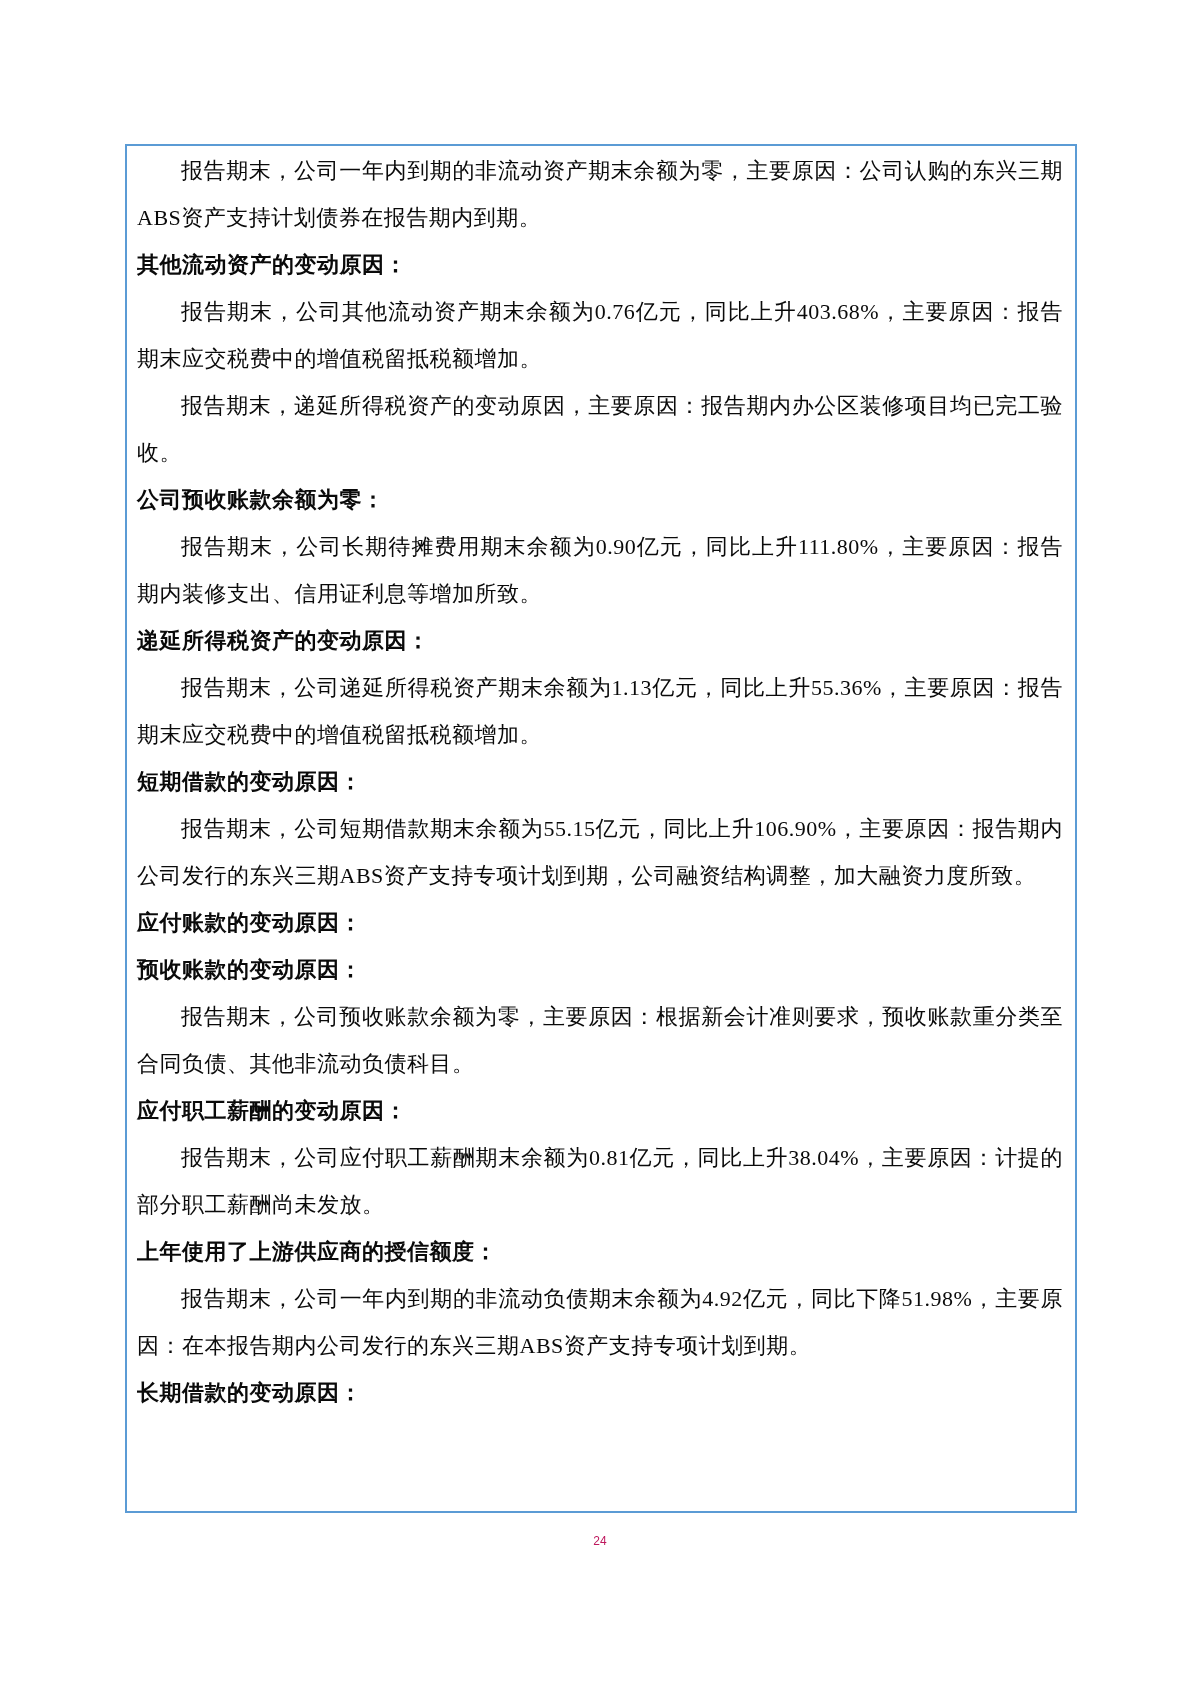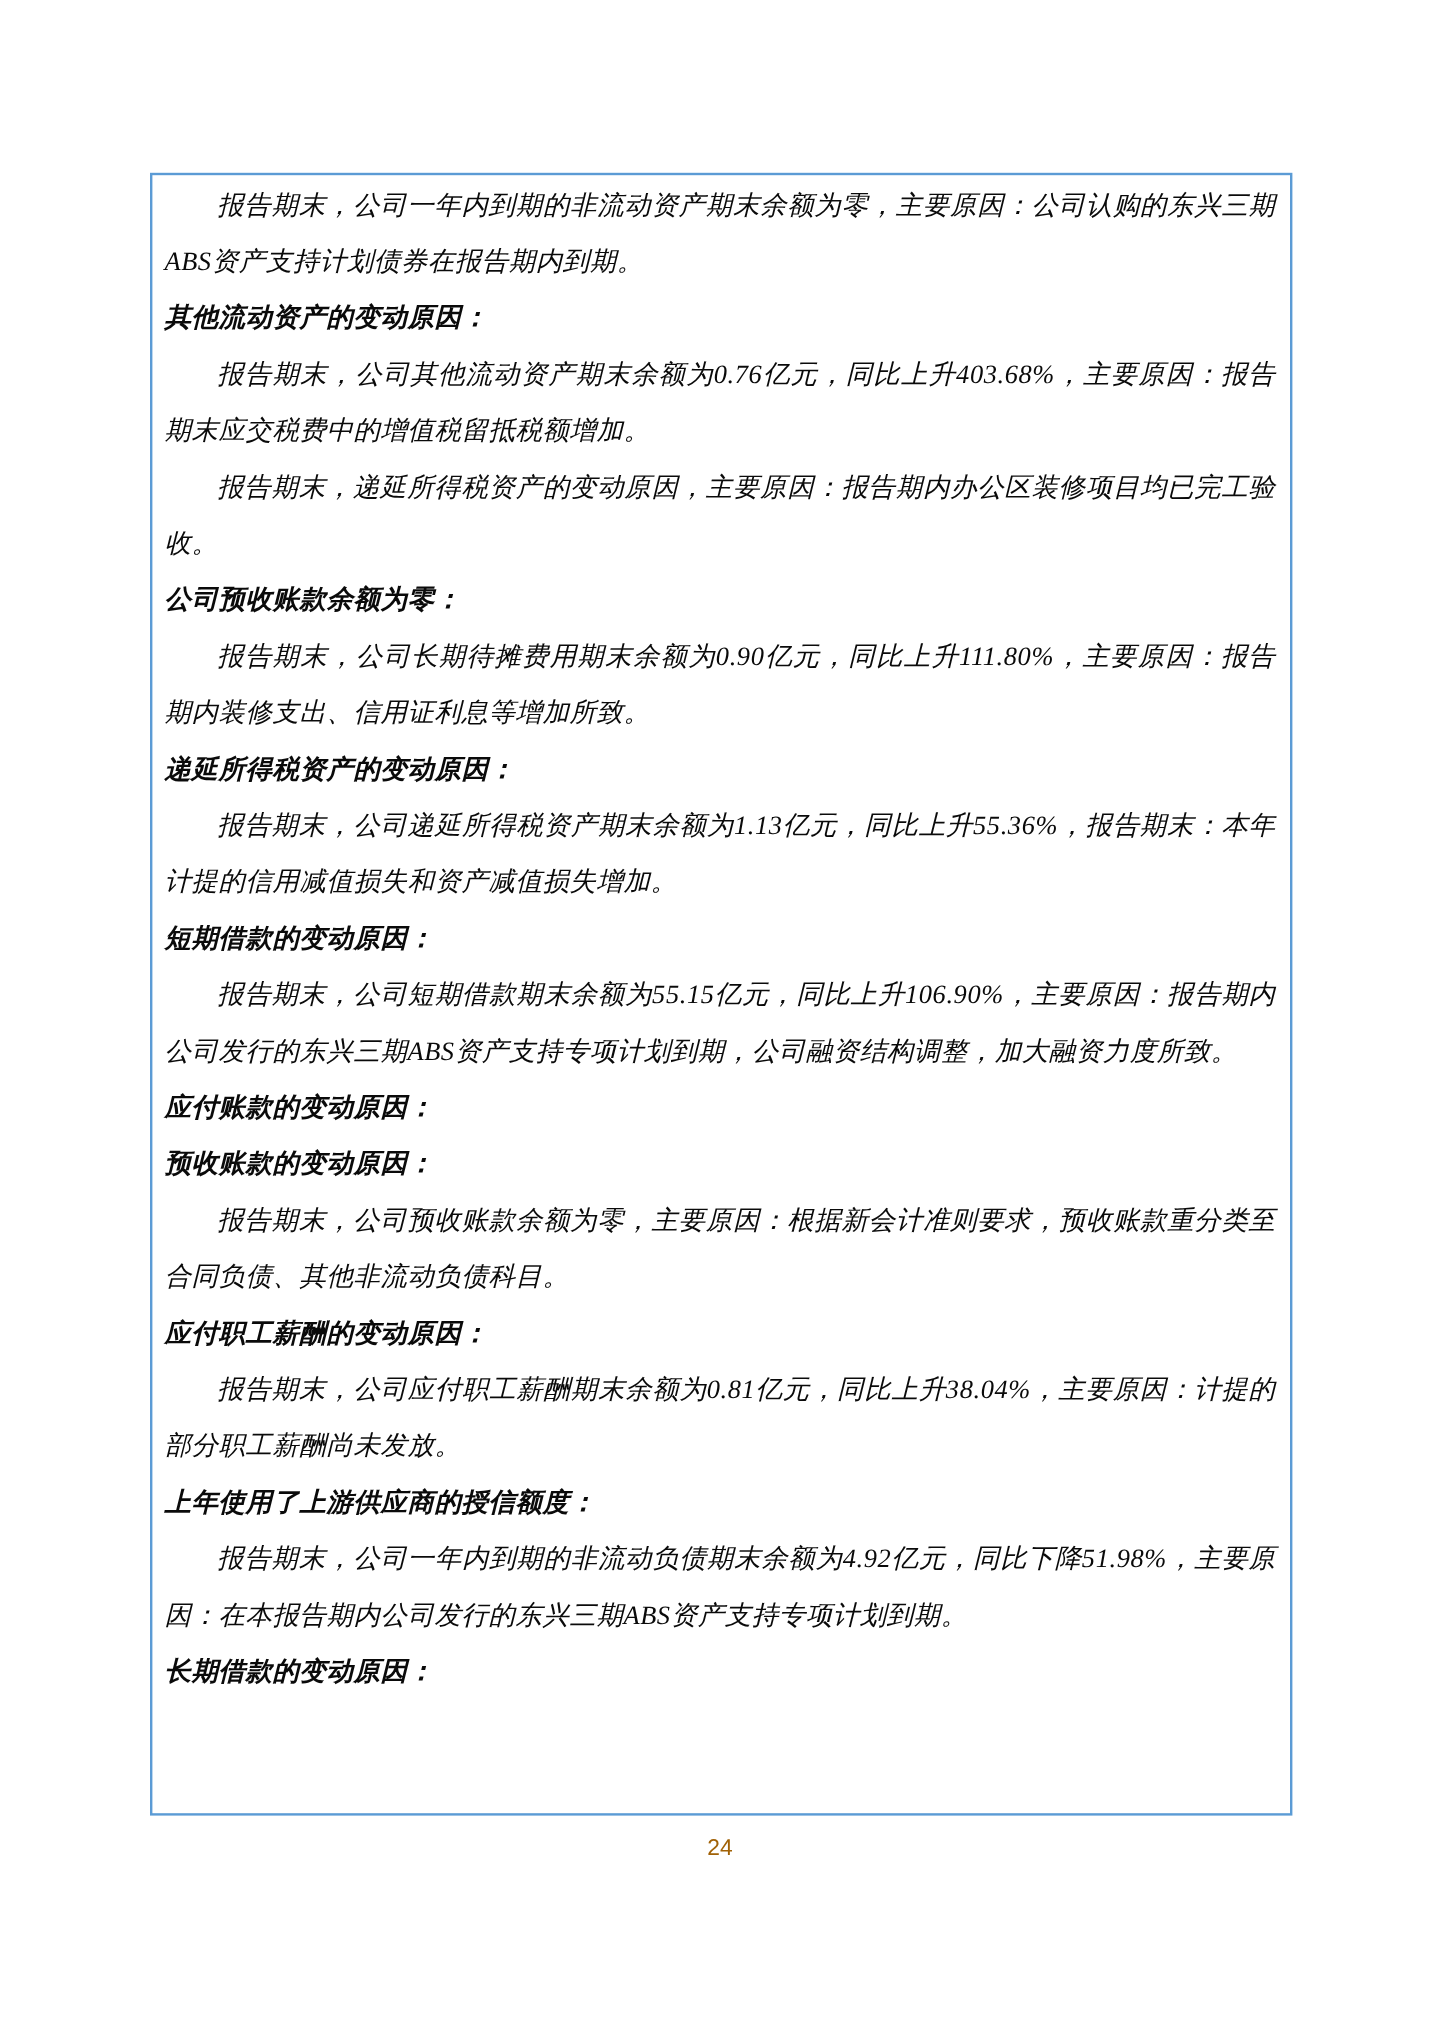--- a/index.html
+++ b/index.html
@@ -30,57 +30,56 @@
     padding: 1px 12px 0 10px;
     overflow: hidden;
   }
   .block {
     margin: 0;
     font-size: 22px;
     line-height: 47px;
     color: #0a0a0a;
     text-align: justify;
     letter-spacing: 0.5px;
-    font-style: italic;
   }
   .para {
     font-family: "Liberation Serif", "DejaVu Serif", serif;
     text-indent: 44px;
     font-weight: 400;
   }
   .heading {
     font-family: "Liberation Sans", "DejaVu Sans", sans-serif;
     font-weight: 700;
     text-indent: 0;
   }
   .page-num {
     position: absolute;
     top: 1528px;
     left: 0;
     width: 100%;
     text-align: center;
-    font-size: 19px;
+    font-size: 12px;
     line-height: 26px;
-    color: #a16207;
+    color: #be185d;
     font-family: "Liberation Sans", "DejaVu Sans", sans-serif;
   }
 </style>
 </head>
 <body>
 
 <div class="page">
   <div class="frame" id="frame">
       <p class="block para">报告期末，公司一年内到期的非流动资产期末余额为零，主要原因：公司认购的东兴三期ABS资产支持计划债券在报告期内到期。</p>
       <p class="block heading">其他流动资产的变动原因：</p>
       <p class="block para">报告期末，公司其他流动资产期末余额为0.76亿元，同比上升403.68%，主要原因：报告期末应交税费中的增值税留抵税额增加。</p>
       <p class="block para">报告期末，递延所得税资产的变动原因，主要原因：报告期内办公区装修项目均已完工验收。</p>
       <p class="block heading">公司预收账款余额为零：</p>
       <p class="block para">报告期末，公司长期待摊费用期末余额为0.90亿元，同比上升111.80%，主要原因：报告期内装修支出、信用证利息等增加所致。</p>
       <p class="block heading">递延所得税资产的变动原因：</p>
-      <p class="block para">报告期末，公司递延所得税资产期末余额为1.13亿元，同比上升55.36%，报告期末：本年计提的信用减值损失和资产减值损失增加。</p>
+      <p class="block para">报告期末，公司递延所得税资产期末余额为1.13亿元，同比上升55.36%，主要原因：报告期末应交税费中的增值税留抵税额增加。</p>
       <p class="block heading">短期借款的变动原因：</p>
       <p class="block para">报告期末，公司短期借款期末余额为55.15亿元，同比上升106.90%，主要原因：报告期内公司发行的东兴三期ABS资产支持专项计划到期，公司融资结构调整，加大融资力度所致。</p>
       <p class="block heading">应付账款的变动原因：</p>
       <p class="block heading">预收账款的变动原因：</p>
       <p class="block para">报告期末，公司预收账款余额为零，主要原因：根据新会计准则要求，预收账款重分类至合同负债、其他非流动负债科目。</p>
       <p class="block heading">应付职工薪酬的变动原因：</p>
       <p class="block para">报告期末，公司应付职工薪酬期末余额为0.81亿元，同比上升38.04%，主要原因：计提的部分职工薪酬尚未发放。</p>
       <p class="block heading">上年使用了上游供应商的授信额度：</p>
       <p class="block para">报告期末，公司一年内到期的非流动负债期末余额为4.92亿元，同比下降51.98%，主要原因：在本报告期内公司发行的东兴三期ABS资产支持专项计划到期。</p>
       <p class="block heading">长期借款的变动原因：</p>

